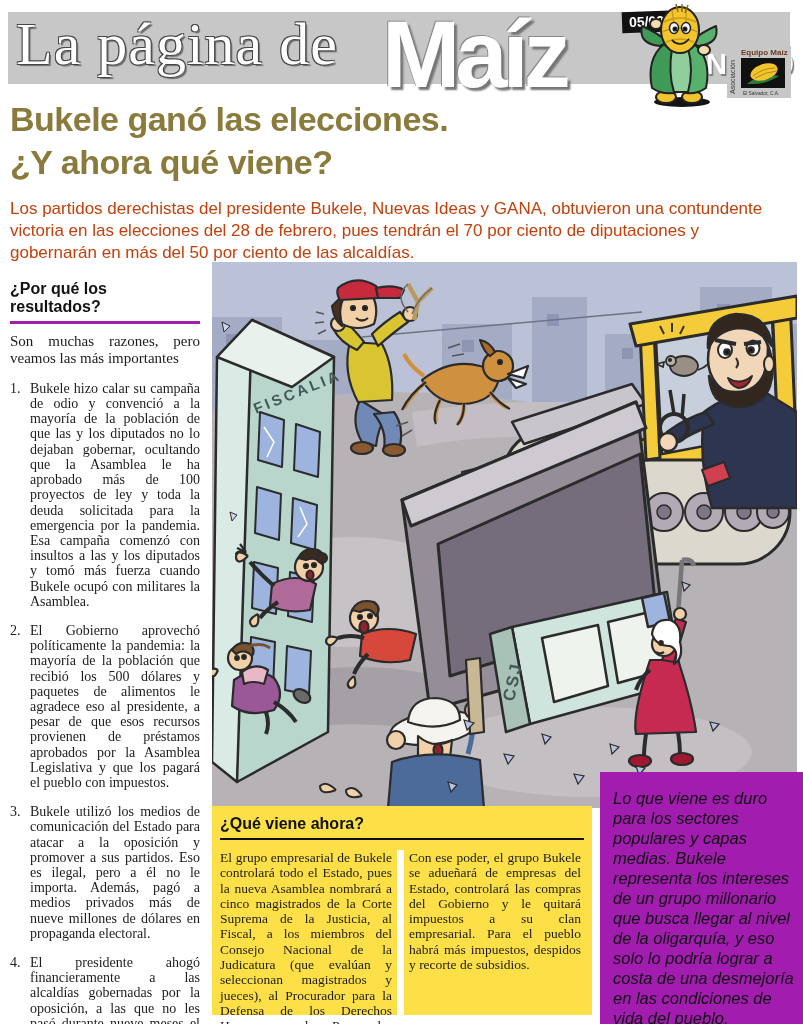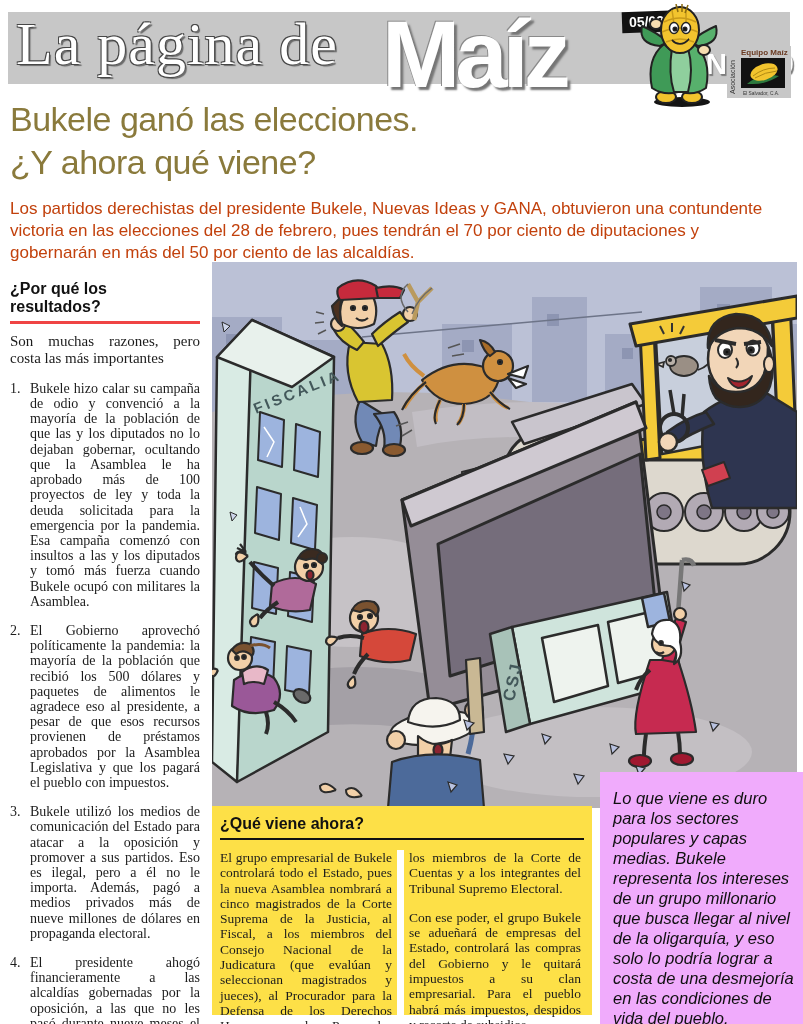--- a/index.html
+++ b/index.html
@@ -15,28 +15,28 @@
         color:#fff;letter-spacing:-5px;
         text-shadow:-1px -1px 0 #8a8a8a,3px 3px 2px #757575;}
   .date-badge{position:absolute;left:622px;top:11px;background:#121212;color:#fff;
         font-size:14px;font-weight:bold;padding:2px 7px 3px;transform:rotate(-2deg);}
   .issue{position:absolute;left:706px;top:24px;font-size:29px;font-weight:bold;color:#fff;
         text-shadow:1.5px 1.5px 1px #7d7d7d;margin-top:24px;}
   .mascot{position:absolute;left:636px;top:4px;}
   .logo{position:absolute;left:727px;top:46px;}
 
   
-  .headline{position:absolute;left:10px;top:98px;width:760px;font-size:34px;font-weight:normal;
+  .headline{position:absolute;left:10px;top:98px;width:760px;font-size:34px;font-weight:bold;
         line-height:1.26;color:#8a7a3c;letter-spacing:-0.5px;}
   .intro{position:absolute;left:10px;top:198px;width:772px;font-size:17px;line-height:1.3;color:#c2410c;}
 
   
   .left-col{position:absolute;left:10px;top:280px;width:190px;}
   .sec-head{font-size:16px;font-weight:bold;color:#111;padding-bottom:5px;
-        border-bottom:3px solid #ef4444;margin:0 0 9px 0;}
+        border-bottom:3px solid #a21caf;margin:0 0 9px 0;}
   .lead{font-family:"Liberation Serif",serif;font-size:15px;line-height:1.13;
         text-align:justify;color:#1c1c1c;margin-bottom:8px;}
   .item{position:relative;padding-left:20px;margin-top:14px;
         font-family:"Liberation Serif",serif;font-size:14px;line-height:15.2px;
         text-align:justify;color:#1c1c1c;}
   .item .num{position:absolute;left:0;top:0;}
 
   
   .cartoon{position:absolute;left:212px;top:262px;width:585px;height:546px;}
 
@@ -44,21 +44,21 @@
   .panel{position:absolute;left:212px;top:806px;width:380px;height:209px;background:#fde047;
         box-sizing:border-box;padding:9px 8px 0 8px;}
   .panel .sec-head{border-bottom:2.5px solid #111;margin-bottom:10px;}
   .panel-cols{display:flex;}
   .pcol{font-family:"Liberation Serif",serif;font-size:13.5px;line-height:15.3px;
         text-align:justify;color:#1c1c1c;width:172px;}
   .pgutter{width:7px;background:#fff;margin:0 5px;}
   .pcol p{margin:0 0 14px 0;}
 
   
-  .note{position:absolute;left:600px;top:772px;width:203px;height:252px;background:#f0abfc;
+  .note{position:absolute;left:600px;top:772px;width:203px;height:252px;background:#a21caf;
         box-sizing:border-box;padding:16px 8px 0 13px;}
   .note p{margin:0;font-style:italic;font-size:16.5px;line-height:20px;color:#101010;}
 
   svg text{font-family:"Liberation Sans",sans-serif;}
 </style>
 </head>
 <body>
 
 <div class="page">
 
@@ -106,21 +106,21 @@
 
   <div class="headline">
     <div>Bukele ganó las elecciones.</div>
     <div>¿Y ahora qué viene?</div>
   </div>
 
   <div class="intro">Los partidos derechistas del presidente Bukele, Nuevas Ideas y GANA, obtuvieron una contundente victoria en las elecciones del 28 de febrero, pues tendrán el 70 por ciento de diputaciones y gobernarán en más del 50 por ciento de las alcaldías.</div>
 
   <div class="left-col">
     <h2 class="sec-head">¿Por qué los resultados?</h2>
-    <div class="lead">Son muchas razones, pero costa las más importantes</div>
+    <div class="lead">Son muchas razones, pero veamos las más importantes</div>
     <div class="item">
       <span class="num">1.</span>
       <span>Bukele hizo calar su campaña de odio y convenció a la mayoría de la población de que las y los diputados no lo dejaban gobernar, ocultando que la Asamblea le ha aprobado más de 100 proyectos de ley y toda la deuda solicitada para la emergencia por la pandemia. Esa campaña comenzó con insultos a las y los diputados y tomó más fuerza cuando Bukele ocupó con militares la Asamblea.</span>
     </div>
     <div class="item">
       <span class="num">2.</span>
       <span>El Gobierno aprovechó políticamente la pandemia: la mayoría de la población que recibió los 500 dólares y paquetes de alimentos le agradece eso al presidente, a pesar de que esos recursos provienen de préstamos aprobados por la Asamblea Legislativa y que los pagará el pueblo con impuestos.</span>
     </div>
     <div class="item">
       <span class="num">3.</span>
@@ -385,21 +385,20 @@
   </svg>
 
   <div class="panel">
     <h2 class="sec-head">¿Qué viene ahora?</h2>
     <div class="panel-cols">
       <div class="pcol">
         <p>El grupo empresarial de Bukele controlará todo el Estado, pues la nueva Asamblea nombrará a cinco magistrados de la Corte Suprema de la Justicia, al Fiscal, a los miembros del Consejo Nacional de la Judicatura (que evalúan y seleccionan magistrados y jueces), al Procurador para la Defensa de los Derechos Humanos, al Procurador General de la República, a</p>
       </div>
       <div class="pgutter"></div>
       <div class="pcol">
-        <p>los miembros de la Corte de Cuentas y a los integrantes del Tribunal Supremo Electoral.</p>
         <p>Con ese poder, el grupo Bukele se adueñará de empresas del Estado, controlará las compras del Gobierno y le quitará impuestos a su clan empresarial. Para el pueblo habrá más impuestos, despidos y recorte de subsidios.</p>
       </div>
     </div>
   </div>
 
   <div class="note">
     <p>Lo que viene es duro para los sectores populares y capas medias. Bukele representa los intereses de un grupo millonario que busca llegar al nivel de la oligarquía, y eso solo lo podría lograr a costa de una desmejoría en las condiciones de vida del pueblo.</p>
   </div>
 
 </div>

